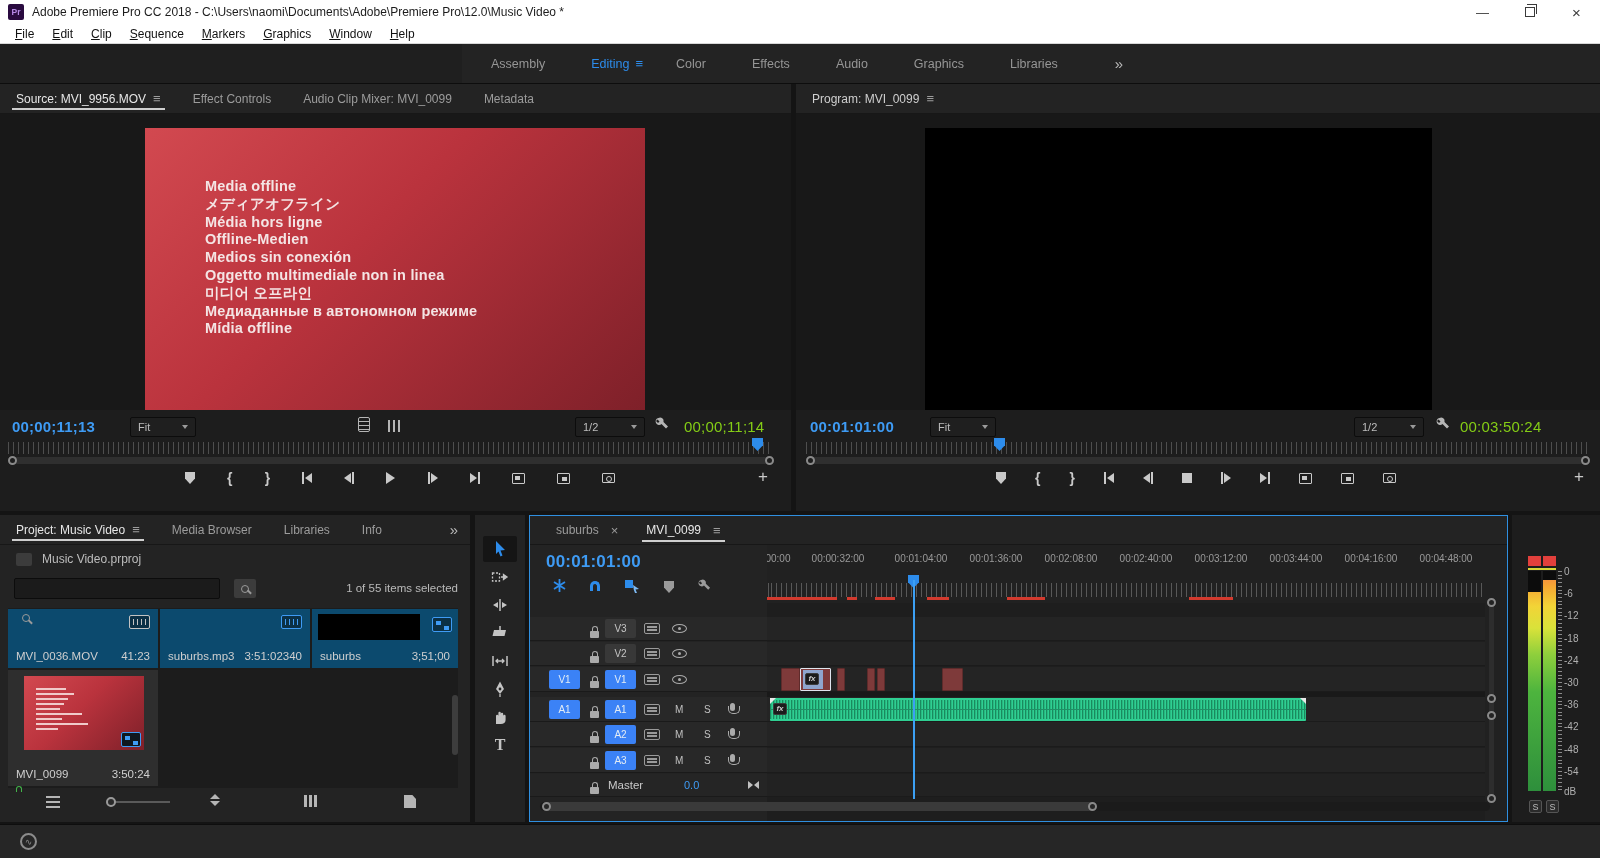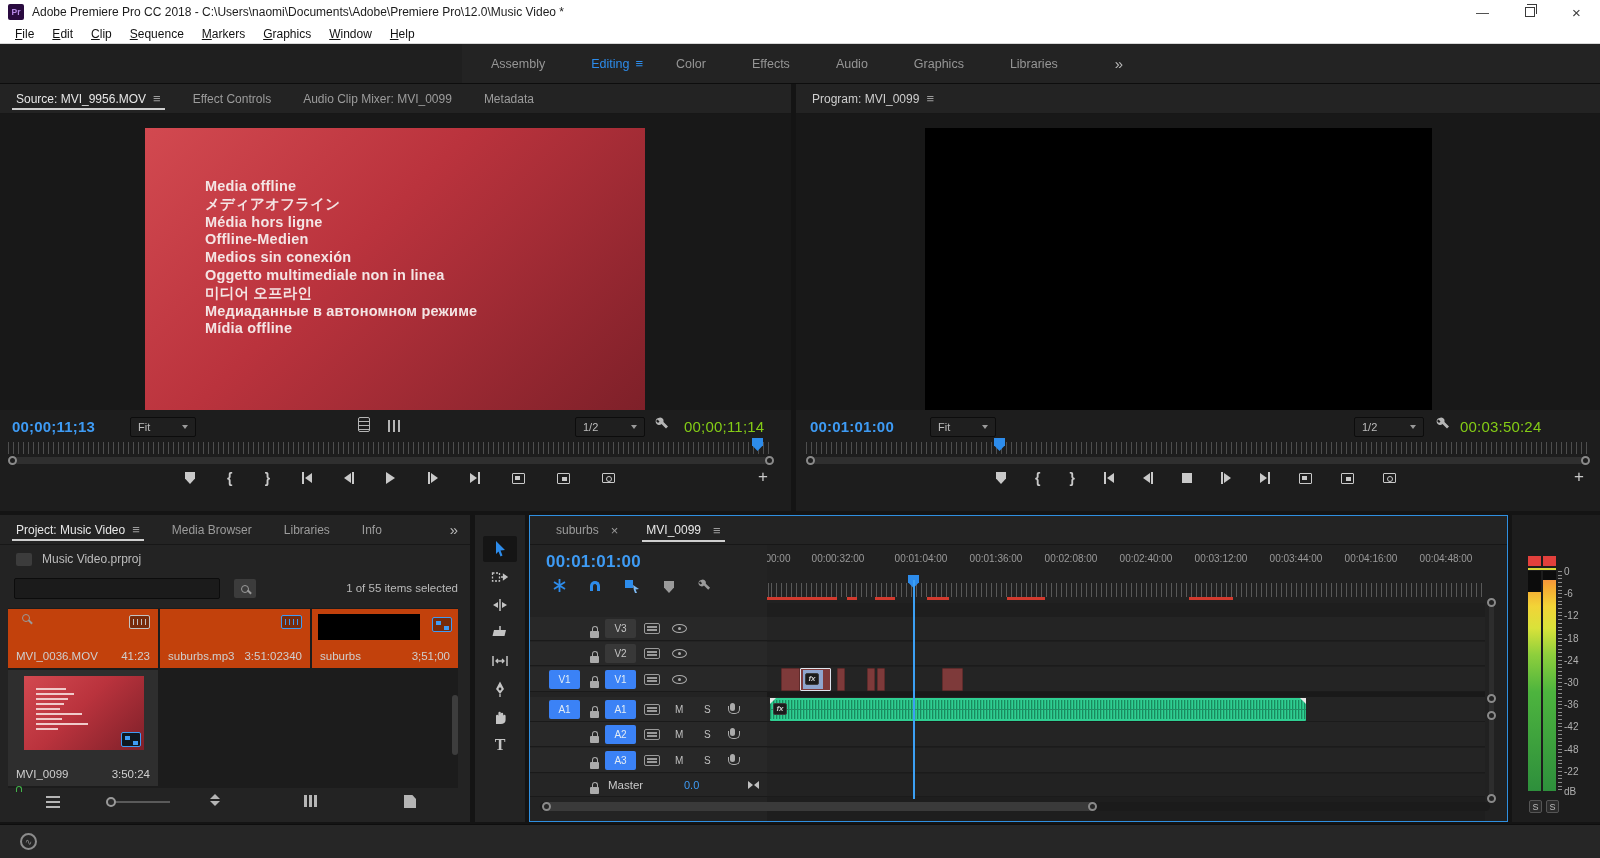--- a/index.html
+++ b/index.html
@@ -63,21 +63,21 @@
 .boxic.ins::after{content:'';position:absolute;left:2px;top:2px;width:5px;height:4px;background:#c9c9c9}
 .boxic.ovr::after{content:'';position:absolute;right:2px;bottom:2px;width:5px;height:4px;background:#c9c9c9}
 .cam{width:13px;height:10px;border:1.5px solid #c9c9c9;border-radius:1px;position:relative}
 .cam::before{content:'';position:absolute;left:3px;top:1.5px;width:4px;height:4px;border:1.5px solid #c9c9c9;border-radius:50%}
 .dragvid{width:12px;height:15px;border:1.5px solid #b5b5b5;border-radius:2px;background:repeating-linear-gradient(180deg,transparent 0 3px,#b5b5b5 3px 4px)}
 .dragaud{width:14px;height:12px;background:repeating-linear-gradient(90deg,#b5b5b5 0 2px,transparent 2px 5px)}
 .wrench-gray{color:#b5b5b5}
 .wrench-gray svg{display:block}
 
 
-.cell{position:absolute;background:#c2410c}
+.cell{position:absolute;background:#0c4a6e}
 .cell .nm{position:absolute;left:8px;bottom:6px;font-size:11.5px;color:#cfcfcf;white-space:nowrap}
 .cell .du{position:absolute;right:8px;bottom:6px;font-size:11.5px;color:#cfcfcf}
 .wavbadge{width:21px;height:14px;border:1px solid currentColor;border-radius:2px;position:relative;background:rgba(10,10,10,.4)}
 .wavbadge::after{content:'';position:absolute;left:3px;right:3px;top:3px;bottom:3px;background:repeating-linear-gradient(90deg,currentColor 0 1.5px,transparent 1.5px 4px)}
 .seqbadge{width:20px;height:15px;border:1px solid currentColor;border-radius:2px;position:relative;background:rgba(10,10,10,.4)}
 .seqbadge::after{content:'';position:absolute;left:3px;top:3px;width:5px;height:4px;background:currentColor;box-shadow:8px 5px 0 currentColor}
 .search-in{background:#1b1b1b;border:1px solid #0c0c0c;border-radius:2px;color:#ccc;font-size:11px;padding-left:24px;outline:none}
 .mag{width:8px;height:8px;border:1.5px solid #9a9a9a;border-radius:50%;position:relative}
 .mag::after{content:'';position:absolute;width:5px;height:1.5px;background:#9a9a9a;transform:rotate(45deg);right:-4px;bottom:-1px}
 .lockic{width:9px;height:7px;background:currentColor;border-radius:1px;position:relative;margin-top:5px}
@@ -619,21 +619,21 @@
   <div class="r" style="left:46px;top:56px;width:4px;height:220px;background:repeating-linear-gradient(180deg,#8a8a8a 0 1px,transparent 1px 3.7px)"></div>
   <span class="mlabel" style="top:51px">0</span>
   <span class="mlabel" style="top:73px">-6</span>
   <span class="mlabel" style="top:95px">-12</span>
   <span class="mlabel" style="top:118px">-18</span>
   <span class="mlabel" style="top:140px">-24</span>
   <span class="mlabel" style="top:162px">-30</span>
   <span class="mlabel" style="top:184px">-36</span>
   <span class="mlabel" style="top:206px">-42</span>
   <span class="mlabel" style="top:229px">-48</span>
-  <span class="mlabel" style="top:251px">-22</span>
+  <span class="mlabel" style="top:251px">-54</span>
   <span class="mlabel" style="top:271px">dB</span>
   <div class="sbtn" style="left:17px;top:285px">S</div>
   <div class="sbtn" style="left:34px;top:285px">S</div>
 </div>
 
 <div class="r" style="left:0;top:824px;width:1600px;height:34px;background:#262626;border-top:1px solid #0e0e0e">
   <div style="position:absolute;left:20px;top:8px;width:17px;height:17px;border:2px solid #8c8c8c;border-radius:50%;display:flex;align-items:center;justify-content:center;color:#8c8c8c;font-size:9px">∿</div>
 </div>
 
 </body></html>

